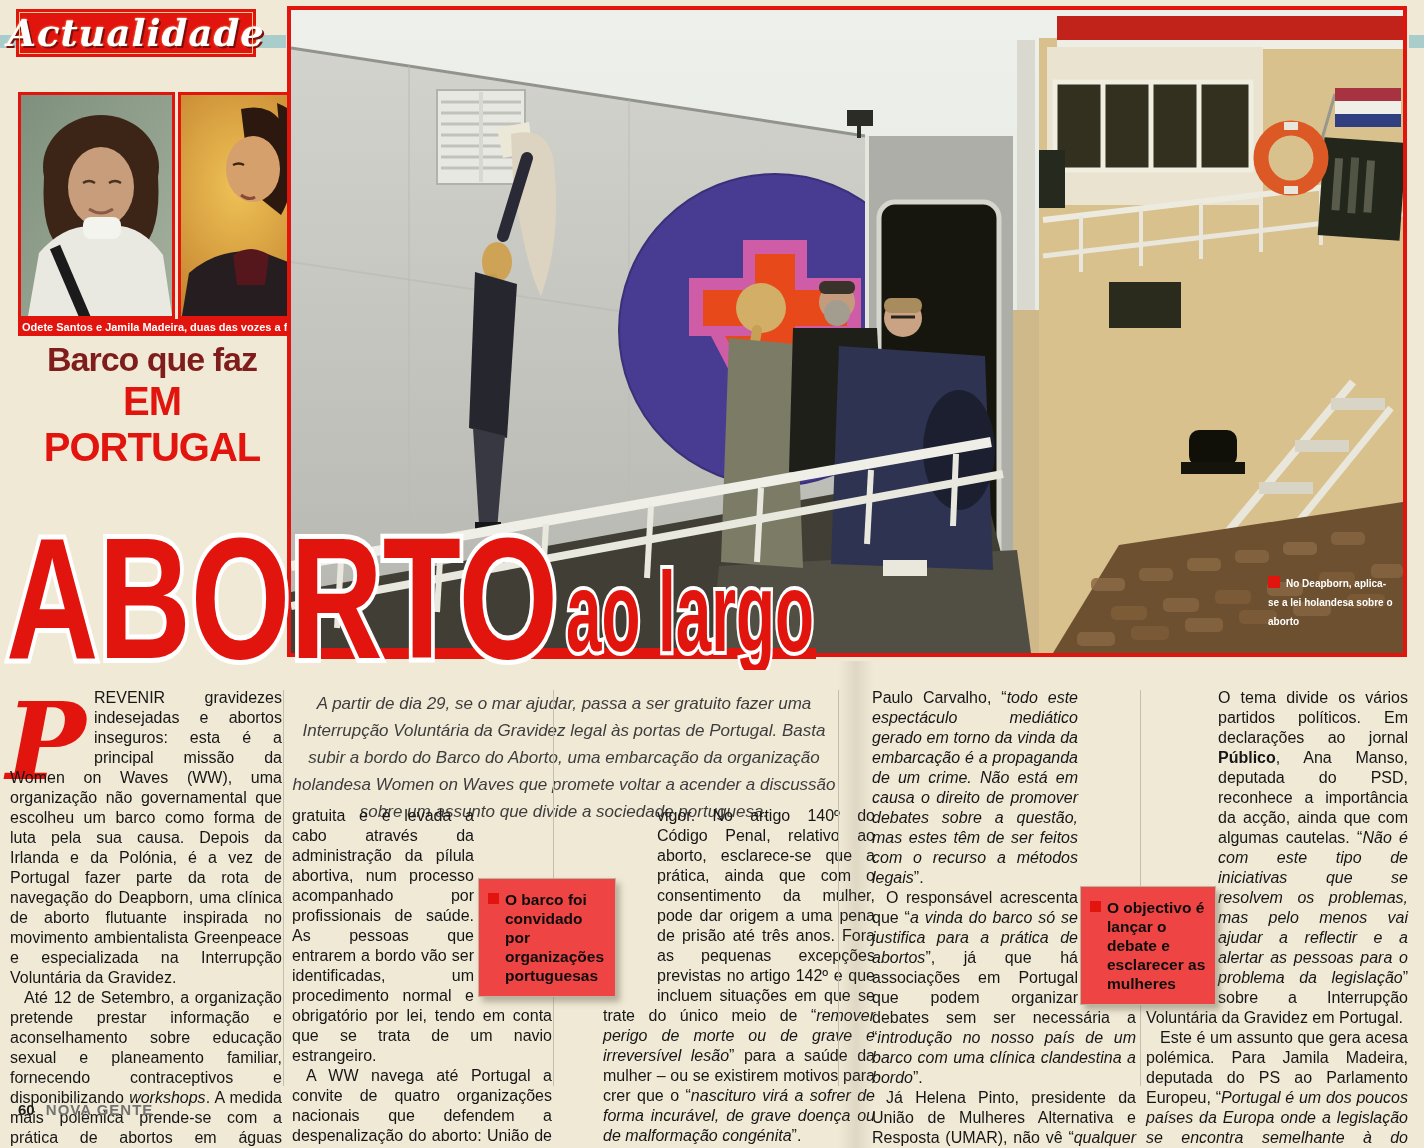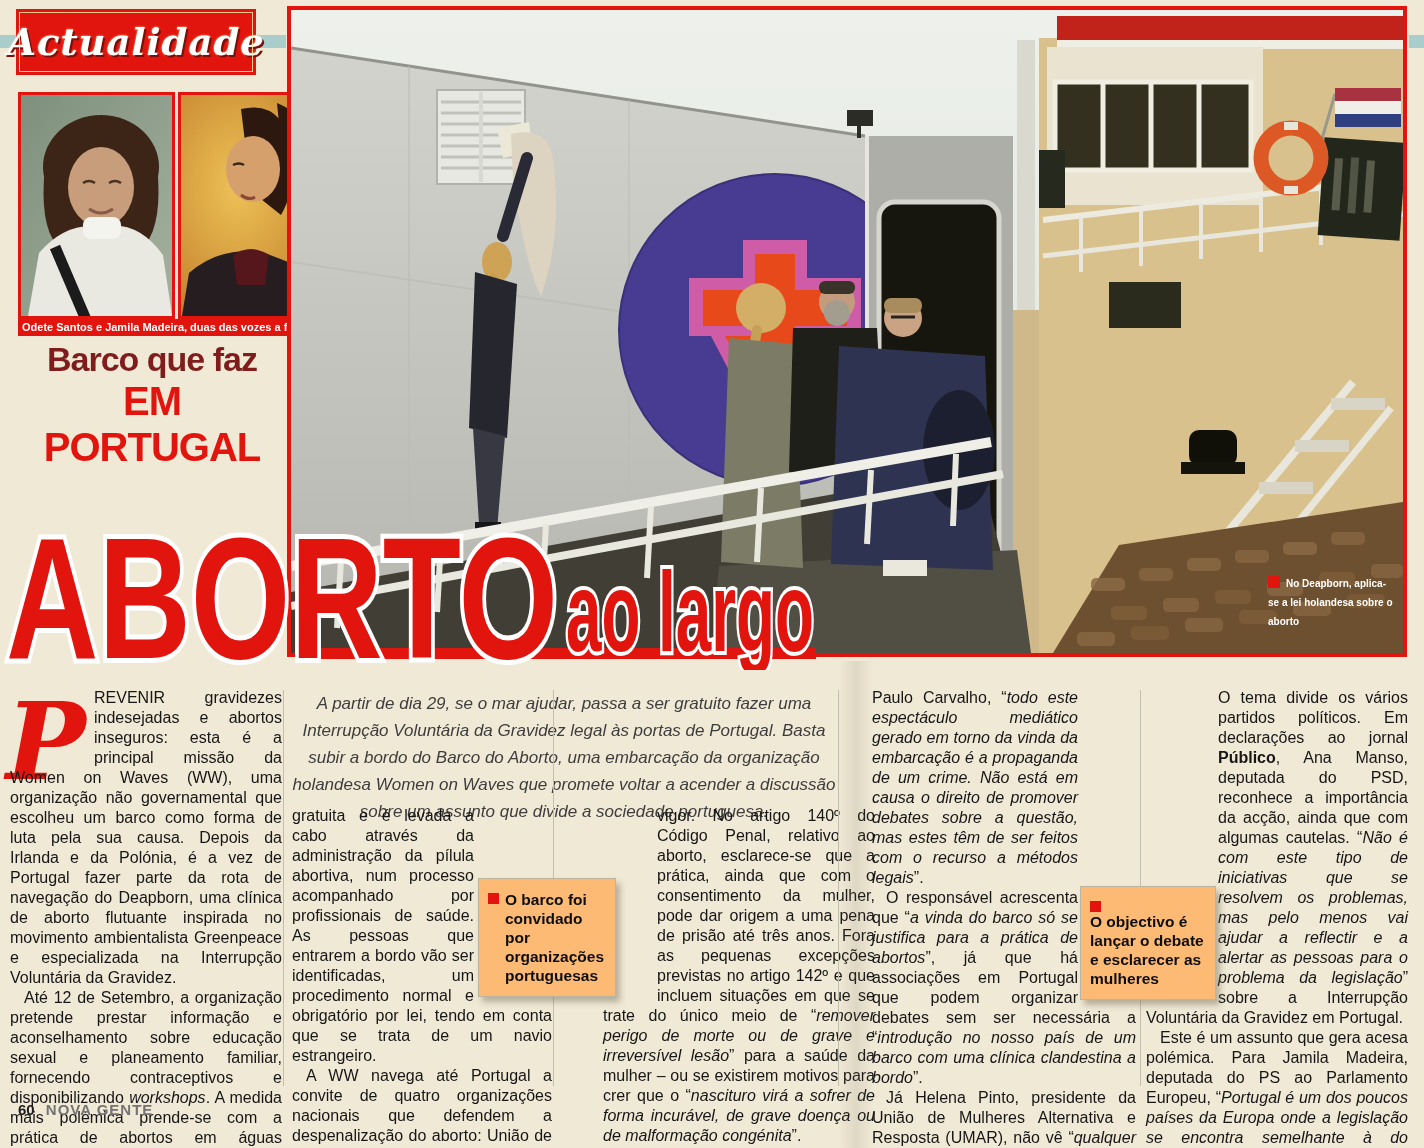--- a/index.html
+++ b/index.html
@@ -11,21 +11,21 @@
     color:#141414;
   }
 
   
   .teal-strip { position:absolute; background:#a9cdcb; height:13px; top:35px; }
   .teal-left { left:0; width:286px; }
   .teal-right { left:1409px; width:15px; }
 
   
   .banner {
-    position:absolute; left:16px; top:9px; width:240px; height:66px;
+    position:absolute; left:16px; top:9px; width:240px; height:48px;
     background:#e2150e; z-index:3;
     display:flex; align-items:center; justify-content:center;
   }
   .banner::before {
     content:""; position:absolute; inset:3px;
     border:1.5px solid rgba(247,232,166,.85);
   }
   .banner-text {
     font-family:"DejaVu Serif", serif; font-style:italic; font-weight:bold;
     font-size:37px; color:#fff; letter-spacing:1px;
@@ -86,28 +86,28 @@
     font-family:"DejaVu Serif", serif; font-style:italic; font-weight:bold;
     font-size:106px; line-height:108px; color:#e2150e; margin-left:-4px;
   }
   .spacer-r { float:right; width:78px; height:128px; margin-top:72px; }
   .spacer-l { float:left;  width:54px; height:128px; margin-top:72px; }
   .col-4 .spacer-r { width:58px; height:122px; margin-top:198px; }
   .col-5 .spacer-l { width:72px; height:122px; margin-top:198px; }
 
   
   .pull-quote {
-    position:absolute; z-index:4; background:#fdba74;
+    position:absolute; z-index:4; background:#ef4444;
     border:1px solid #bab5a3; box-shadow:4px 5px 6px rgba(110,104,82,.45);
     padding:11px 9px; display:flex; align-items:flex-start;
     font-weight:bold; font-size:15.5px; line-height:19px; color:#0e0e0e;
   }
   .pull-quote .sq { flex:0 0 11px; width:11px; height:11px; margin-top:3px; }
   .pq-1 { left:478px; top:878px; width:138px; }
-  .pq-2 { left:1080px; top:886px; width:136px;flex-direction:column; }
+  .pq-2 { left:1080px; top:886px; width:136px; }
 
   
   .vrule { position:absolute; width:1px; top:690px; height:396px; background:#c3bfae; }
 
   .fold {
     position:absolute; left:838px; top:661px; width:36px; height:487px;
     background:linear-gradient(90deg, rgba(120,110,85,0) 0%, rgba(120,110,85,.14) 50%, rgba(120,110,85,0) 100%);
   }
 
   

